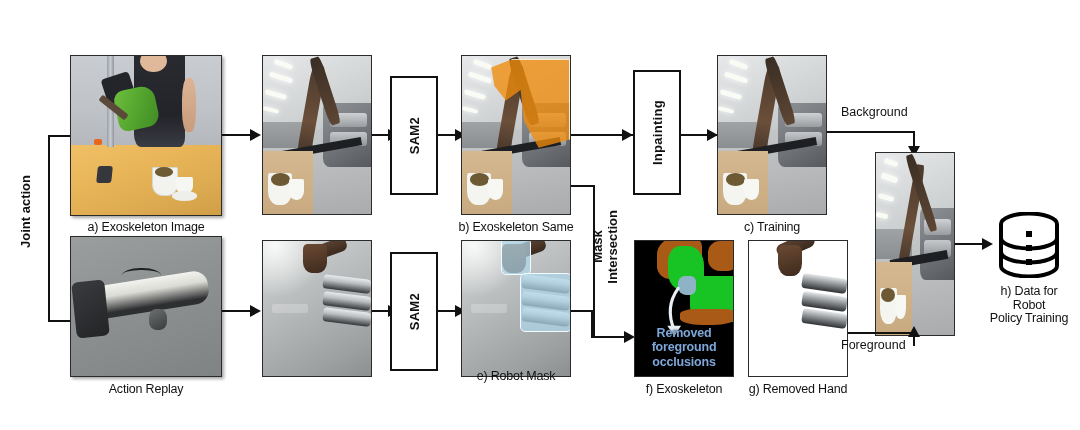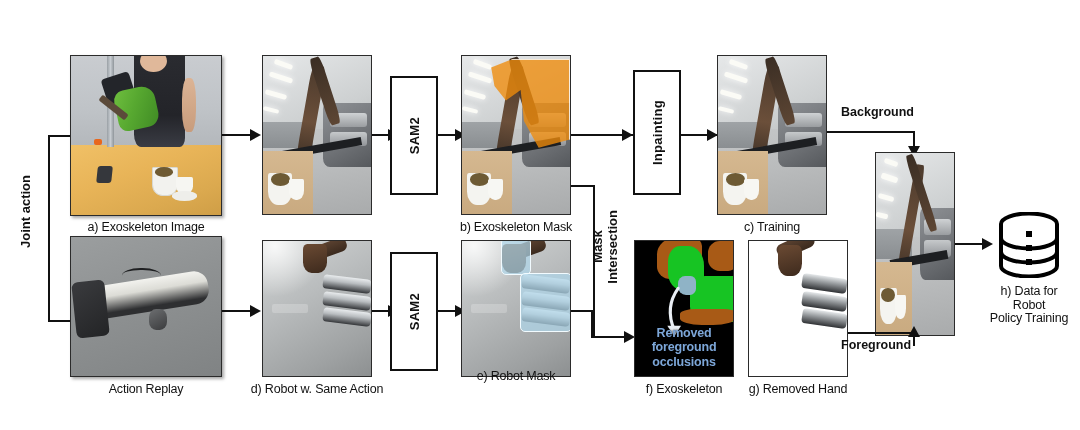--- a/index.html
+++ b/index.html
@@ -34,21 +34,21 @@
           border-top:6.5px solid transparent;border-bottom:6.5px solid transparent;
           border-left:11px solid #111;}
   .arrowD{position:absolute;width:0;height:0;
           border-left:6.5px solid transparent;border-right:6.5px solid transparent;
           border-top:11px solid #111;}
   .arrowU{position:absolute;width:0;height:0;
           border-left:6.5px solid transparent;border-right:6.5px solid transparent;
           border-bottom:11px solid #111;}
 
   
-  .edgelbl{position:absolute;font-size:12.5px;font-weight:bold;color:#111;white-space:nowrap;}
+  .edgelbl{position:absolute;font-size:12.5px;font-weight:normal;color:#111;white-space:nowrap;}
   .vlbl{position:absolute;font-size:13px;font-weight:bold;color:#111;
         writing-mode:vertical-rl;transform:rotate(180deg);white-space:pre;
         line-height:15px;text-align:center;}
 
   
   .art{position:absolute;left:0;top:0;width:100%;height:100%;}
 
   
   .sc-exo .wall{position:absolute;left:0;top:0;width:100%;height:56%;
       background:linear-gradient(180deg,#c9ccd0 0%,#bfc3c7 60%,#b4b8bc 100%);}
@@ -274,21 +274,21 @@
       <div class="armdark"></div>
         <div class="armdark2"></div>
       <div class="beam"></div>
       <div class="tabletan"></div>
       <div class="bowl2"></div>
         <div class="bowl2f"></div>
         <div class="cup2"></div>
       <div class="maskOrange"></div>
     </div>
   </div>
-  <div class="cap" style="left:451px;top:221px;width:130px;">b) Exoskeleton Mask</div>
+  <div class="cap" style="left:451px;top:221px;width:130px;">b) Exoskeleton Same</div>
 
   <div class="ln lnh" style="left:571px;top:134px;width:62px;"></div>
   <div class="arrowR" style="left:622px;top:129px;"></div>
 
   <div class="ln lnh" style="left:571px;top:185px;width:24px;"></div>
   <div class="ln lnv" style="left:593px;top:185px;height:153px;"></div>
   <div class="ln lnh" style="left:593px;top:336px;width:38px;"></div>
   <div class="arrowR" style="left:624px;top:331px;"></div>
   <div class="vlbl" style="left:590px;top:210px;">Mask
 Intersection</div>
@@ -389,21 +389,20 @@
       <div class="bg"></div>
         <div class="glare"></div>
       <div class="toolArm"></div>
         <div class="tool"></div>
       <div class="f1"></div>
         <div class="f2"></div>
         <div class="f3"></div>
       <div class="stamp"></div>
     </div>
   </div>
-  <div class="cap" style="left:247px;top:383px;width:140px;">d) Robot w. Same Action</div>
 
   <div class="ln lnh" style="left:372px;top:310px;width:28px;"></div>
   <div class="arrowR" style="left:388px;top:305px;"></div>
 
   <div class="procbox" style="left:390px;top:252px;width:48px;height:119px;">
     <span>SAM2</span>
   </div>
 
   <div class="ln lnh" style="left:438px;top:310px;width:28px;"></div>
   <div class="arrowR" style="left:455px;top:305px;"></div>

